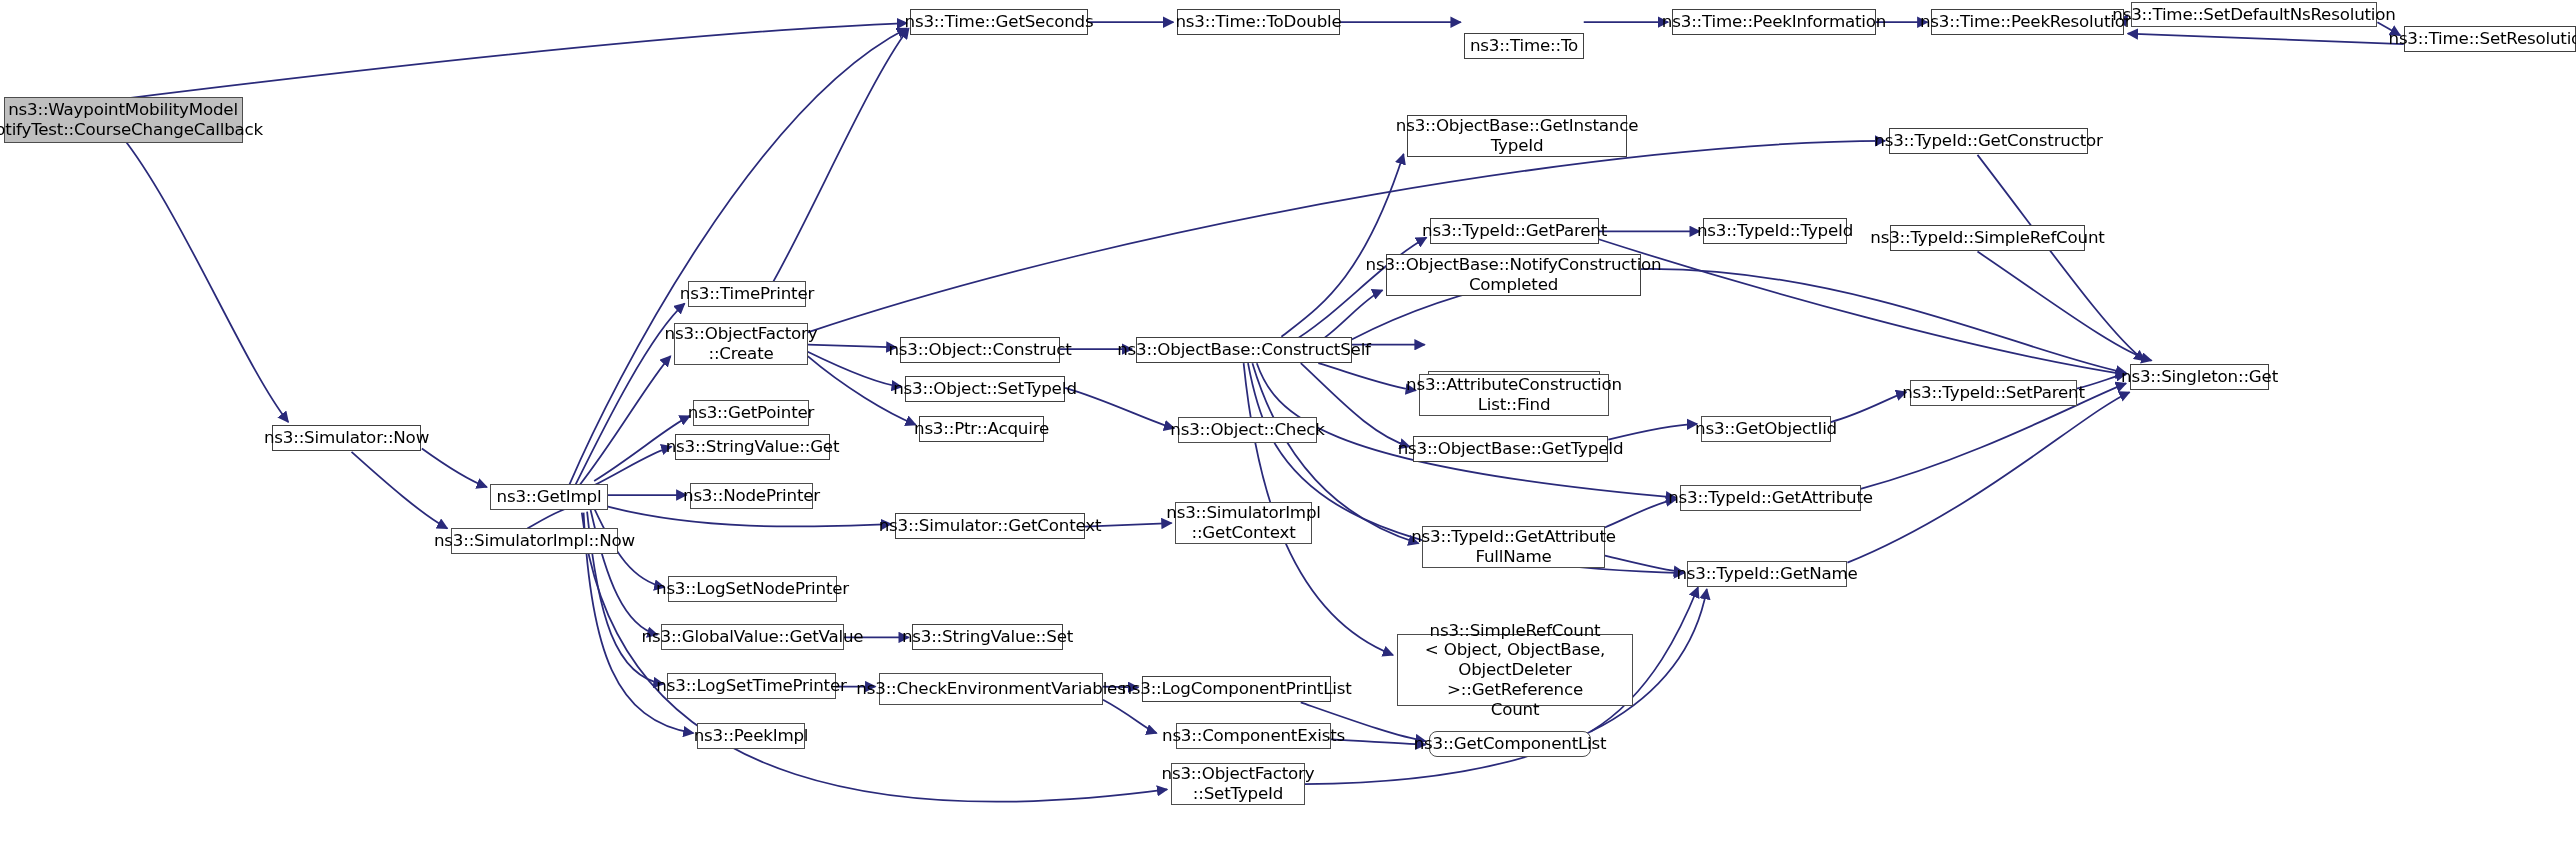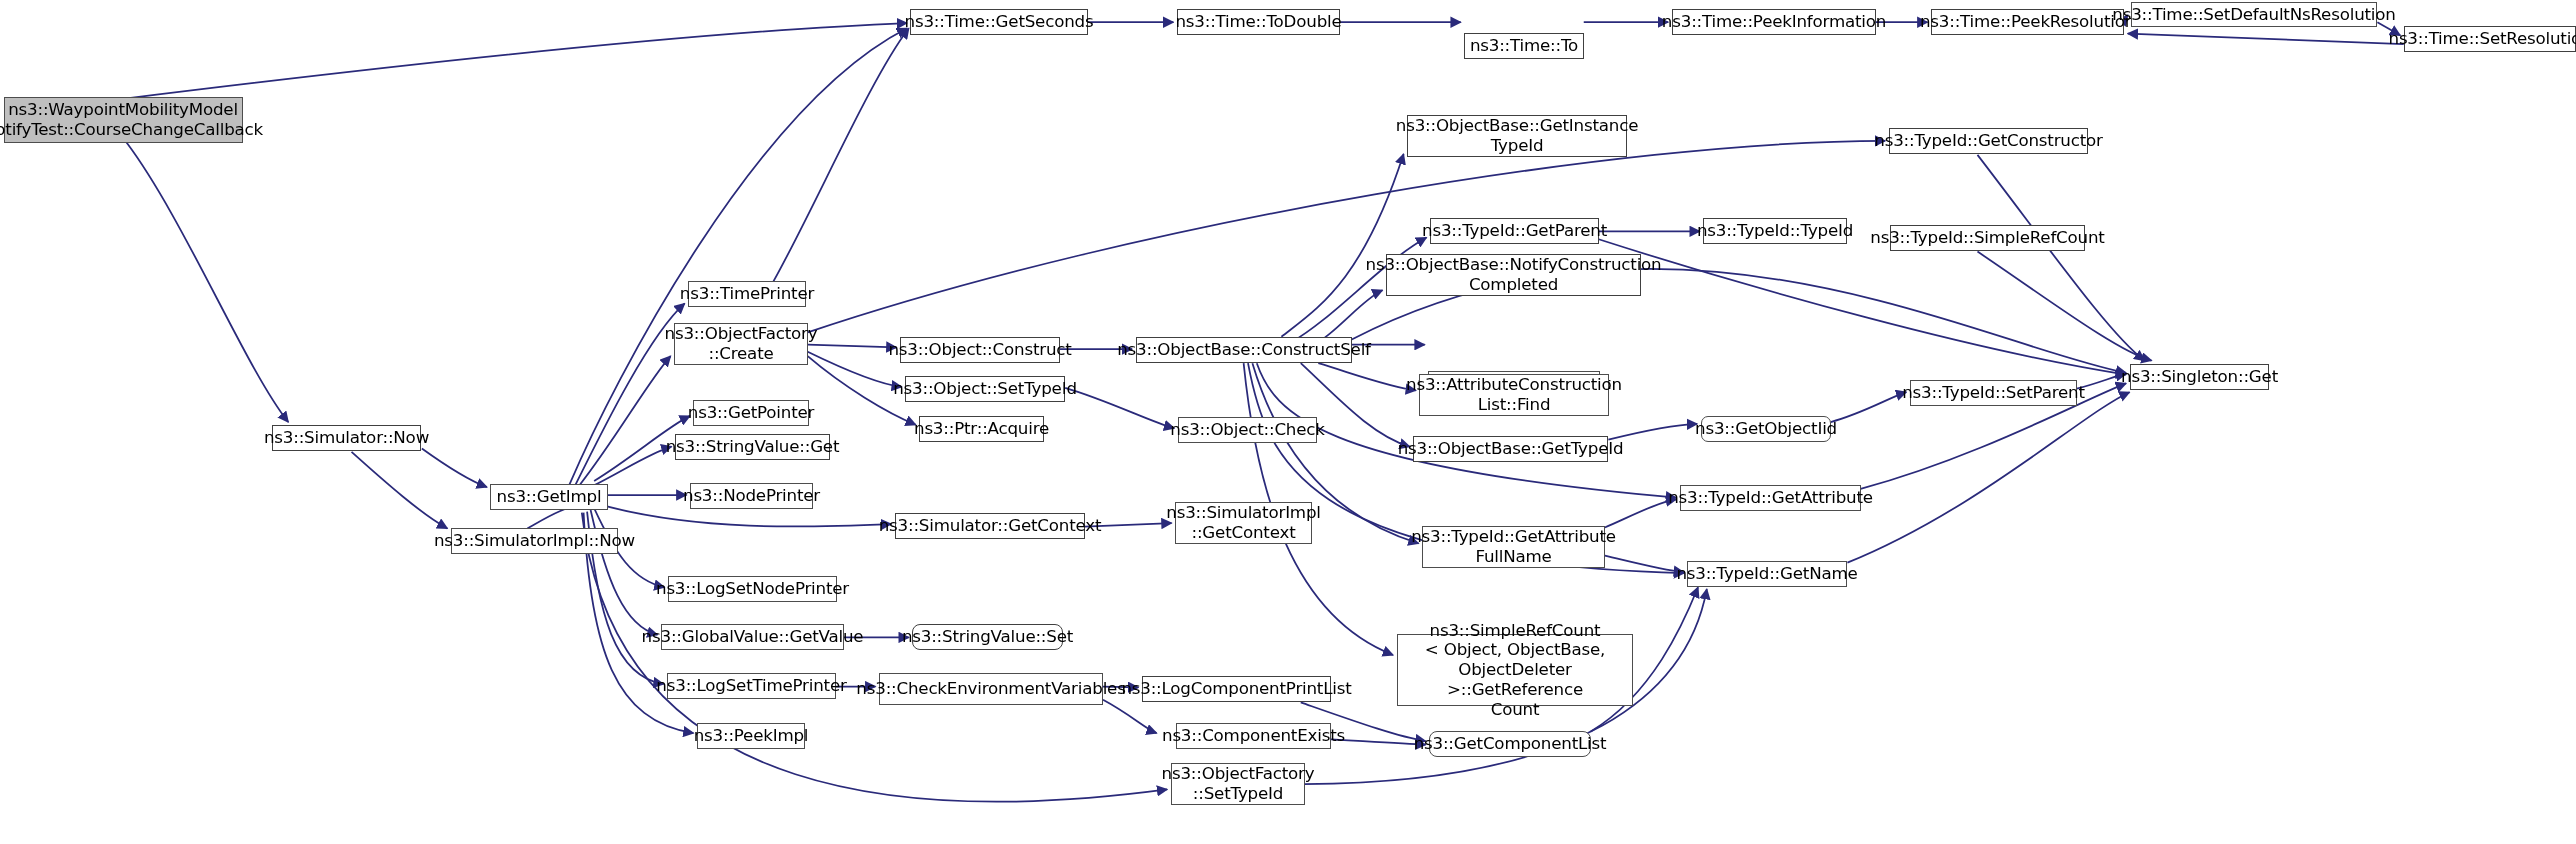--- a/index.html
+++ b/index.html
@@ -145,21 +145,21 @@
 ::Create</span></div>
       <div class="node" title="ns3::Object::Construct" style="left: 900px; top: 337px; width: 160px; height: 26px;"><span>ns3::Object::Construct</span></div>
       <div class="node" title="ns3::ObjectBase::ConstructSelf" style="left: 1136px; top: 337px; width: 216px; height: 26px;"><span>ns3::ObjectBase::ConstructSelf</span></div>
       <div class="node thick" title="ns3::ObjectBase::DoSet" style="left: 1428px; top: 331px; width: 172px; height: 26px; margin-top: 40px;"><span>ns3::ObjectBase::DoSet</span></div>
       <div class="node" title="ns3::Singleton::Get" style="left: 2130px; top: 364px; width: 139px; height: 26px;"><span>ns3::Singleton::Get</span></div>
       <div class="node" title="ns3::Object::SetTypeId" style="left: 905px; top: 376px; width: 160px; height: 26px;"><span>ns3::Object::SetTypeId</span></div>
       <div class="node thick" title="ns3::AttributeConstruction List::Find" style="left: 1419px; top: 374px; width: 190px; height: 42px;"><span>ns3::AttributeConstruction
 List::Find</span></div>
       <div class="node thick" title="ns3::TypeId::SetParent" style="left: 1910px; top: 380px; width: 167px; height: 26px;"><span>ns3::TypeId::SetParent</span></div>
       <div class="node thick" title="ns3::GetPointer" style="left: 693px; top: 400px; width: 116px; height: 26px;"><span>ns3::GetPointer</span></div>
-      <div class="node thick" title="ns3::GetObjectIid" style="left: 1701px; top: 416px; width: 130px; height: 26px; border-radius: 7px;"><span>ns3::GetObjectIid</span></div>
+      <div class="node thick" title="ns3::GetObjectIid" style="left: 1701px; top: 416px; width: 130px; height: 26px;"><span>ns3::GetObjectIid</span></div>
       <div class="node" title="ns3::Ptr::Acquire" style="left: 919px; top: 416px; width: 125px; height: 26px;"><span>ns3::Ptr::Acquire</span></div>
       <div class="node thick" title="ns3::Object::Check" style="left: 1178px; top: 417px; width: 139px; height: 26px;"><span>ns3::Object::Check</span></div>
       <div class="node" title="ns3::StringValue::Get" style="left: 675px; top: 434px; width: 155px; height: 26px;"><span>ns3::StringValue::Get</span></div>
       <div class="node" title="ns3::ObjectBase::GetTypeId" style="left: 1413px; top: 436px; width: 195px; height: 26px;"><span>ns3::ObjectBase::GetTypeId</span></div>
       <div class="node thick" title="ns3::TypeId::GetAttribute" style="left: 1680px; top: 485px; width: 181px; height: 26px;"><span>ns3::TypeId::GetAttribute</span></div>
       <div class="node thick" title="ns3::NodePrinter" style="left: 690px; top: 483px; width: 123px; height: 26px;"><span>ns3::NodePrinter</span></div>
       <div class="node thick" title="ns3::GetImpl" style="left: 490px; top: 484px; width: 118px; height: 26px;"><span>ns3::GetImpl</span></div>
       <div class="node" title="ns3::Simulator::GetContext" style="left: 895px; top: 513px; width: 190px; height: 26px;"><span>ns3::Simulator::GetContext</span></div>
       <div class="node thick" title="ns3::SimulatorImpl ::GetContext" style="left: 1175px; top: 502px; width: 137px; height: 42px;"><span>ns3::SimulatorImpl
 ::GetContext</span></div>
@@ -167,21 +167,21 @@
       <div class="node thick" title="ns3::SimulatorImpl::Now" style="left: 451px; top: 528px; width: 167px; height: 26px;"><span>ns3::SimulatorImpl::Now</span></div>
       <div class="node thick" title="ns3::TypeId::GetAttribute FullName" style="left: 1422px; top: 526px; width: 183px; height: 42px;"><span>ns3::TypeId::GetAttribute
 FullName</span></div>
       <div class="node thick" title="ns3::TypeId::GetName" style="left: 1687px; top: 561px; width: 160px; height: 26px;"><span>ns3::TypeId::GetName</span></div>
       <div class="node thick" title="ns3::LogSetNodePrinter" style="left: 668px; top: 576px; width: 169px; height: 26px;"><span>ns3::LogSetNodePrinter</span></div>
       <div class="node thick" title="ns3::SimpleRefCount &lt; Object, ObjectBase,  ObjectDeleter &gt;::GetReference Count" style="left: 1397px; top: 634px; width: 236px; height: 72px;"><span>ns3::SimpleRefCount
 &lt; Object, ObjectBase,
  ObjectDeleter &gt;::GetReference
 Count</span></div>
       <div class="node thick" title="ns3::GlobalValue::GetValue" style="left: 661px; top: 624px; width: 183px; height: 26px;"><span>ns3::GlobalValue::GetValue</span></div>
-      <div class="node" title="ns3::StringValue::Set" style="left: 912px; top: 624px; width: 151px; height: 26px; border-radius: 8px;"><span>ns3::StringValue::Set</span></div>
+      <div class="node" title="ns3::StringValue::Set" style="left: 912px; top: 624px; width: 151px; height: 26px;"><span>ns3::StringValue::Set</span></div>
       <div class="node thick" title="ns3::LogSetTimePrinter" style="left: 667px; top: 673px; width: 169px; height: 26px;"><span>ns3::LogSetTimePrinter</span></div>
       <div class="node thick" title="ns3::CheckEnvironmentVariables" style="left: 879px; top: 673px; width: 224px; height: 32px;"><span>ns3::CheckEnvironmentVariables</span></div>
       <div class="node" title="ns3::LogComponentPrintList" style="left: 1142px; top: 676px; width: 189px; height: 26px;"><span>ns3::LogComponentPrintList</span></div>
       <div class="node thick" title="ns3::PeekImpl" style="left: 697px; top: 723px; width: 108px; height: 26px;"><span>ns3::PeekImpl</span></div>
       <div class="node thick" title="ns3::ComponentExists" style="left: 1160px; top: 723px; width: 155px; height: 26px; margin-left: 16px;"><span>ns3::ComponentExists</span></div>
       <div class="node thick" title="ns3::GetComponentList" style="left: 1429px; top: 731px; width: 162px; height: 26px; border-radius: 8px;"><span>ns3::GetComponentList</span></div>
       <div class="node thick" title="ns3::ObjectFactory ::SetTypeId" style="left: 1171px; top: 763px; width: 134px; height: 42px;"><span>ns3::ObjectFactory
 ::SetTypeId</span></div>
     </div>
 </div>

